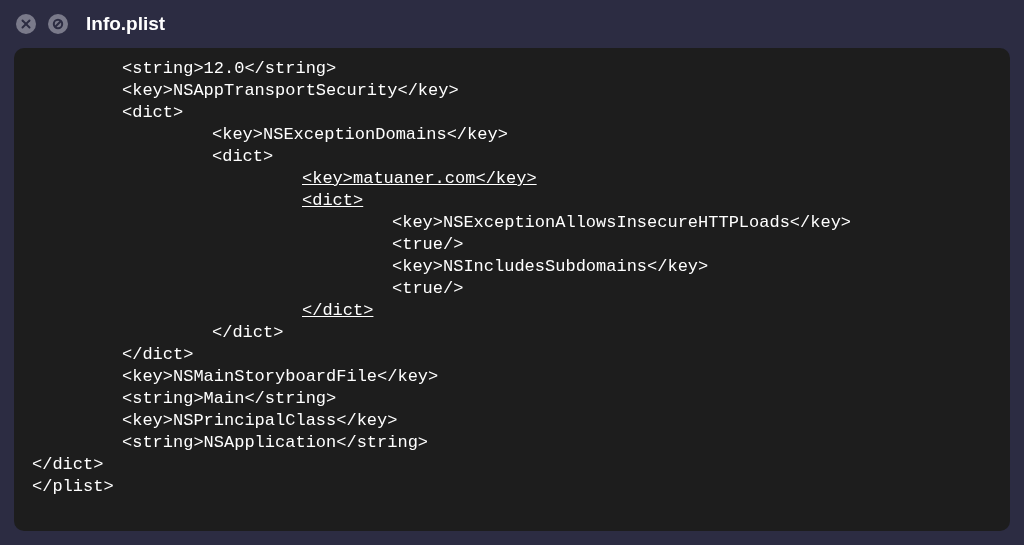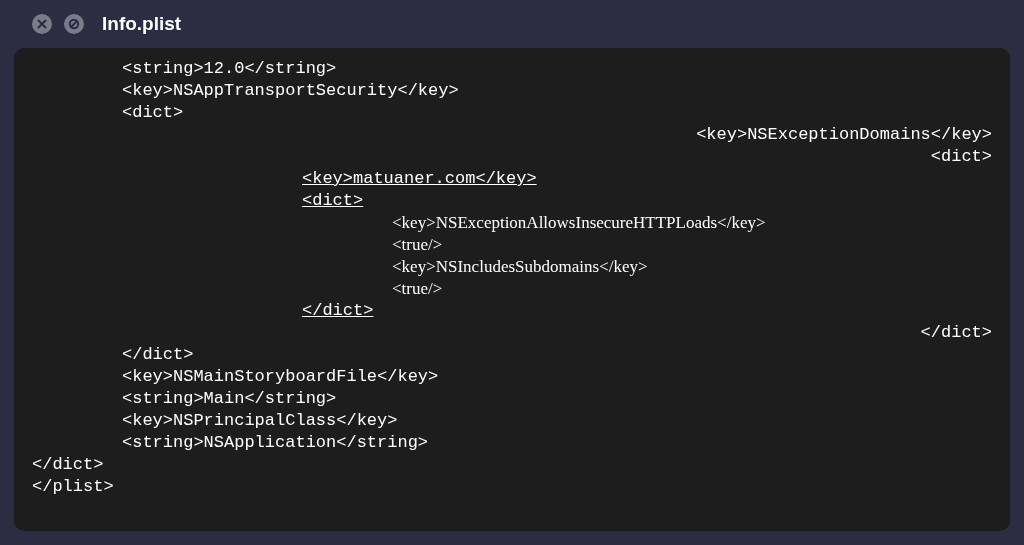--- a/index.html
+++ b/index.html
@@ -15,21 +15,21 @@
     height: 545px;
     background: #2c2c42;
     display: flex;
     flex-direction: column;
   }
   .tabbar {
     height: 48px;
     background: #2c2c42;
     display: flex;
     align-items: center;
-    padding: 0 32px;
+    padding: 0 16px;
     gap: 12px;
   }
   .circle-btn {
     width: 20px;
     height: 20px;
     border-radius: 50%;
     background: #7a7a8a;
     display: flex;
     align-items: center;
     justify-content: center;
@@ -58,23 +58,23 @@
   }
   pre.code {
     font-family: "SF Mono", "Menlo", "Consolas", "Liberation Mono", monospace;
     font-size: 17px;
     line-height: 22px;
     color: #ffffff;
     white-space: pre;
     font-weight: 500;
   }
   .ind1 { padding-left: 90px; display:block; }
-  .ind2 { padding-left: 180px; display:block;text-align:right; }
+  .ind2 { padding-left: 180px; display:block; }
   .ind3 { padding-left: 270px; display:block;text-decoration:underline; }
-  .ind4 { padding-left: 360px; display:block;font-family:Liberation Serif, serif; }
+  .ind4 { padding-left: 360px; display:block; }
   .ind0 { padding-left: 0; display:block; }
 </style>
 </head>
 <body>
 
 <div class="window">
 
   <div class="tabbar">
     <div class="circle-btn">
       <svg width="10" height="10" viewBox="0 0 10 10">

